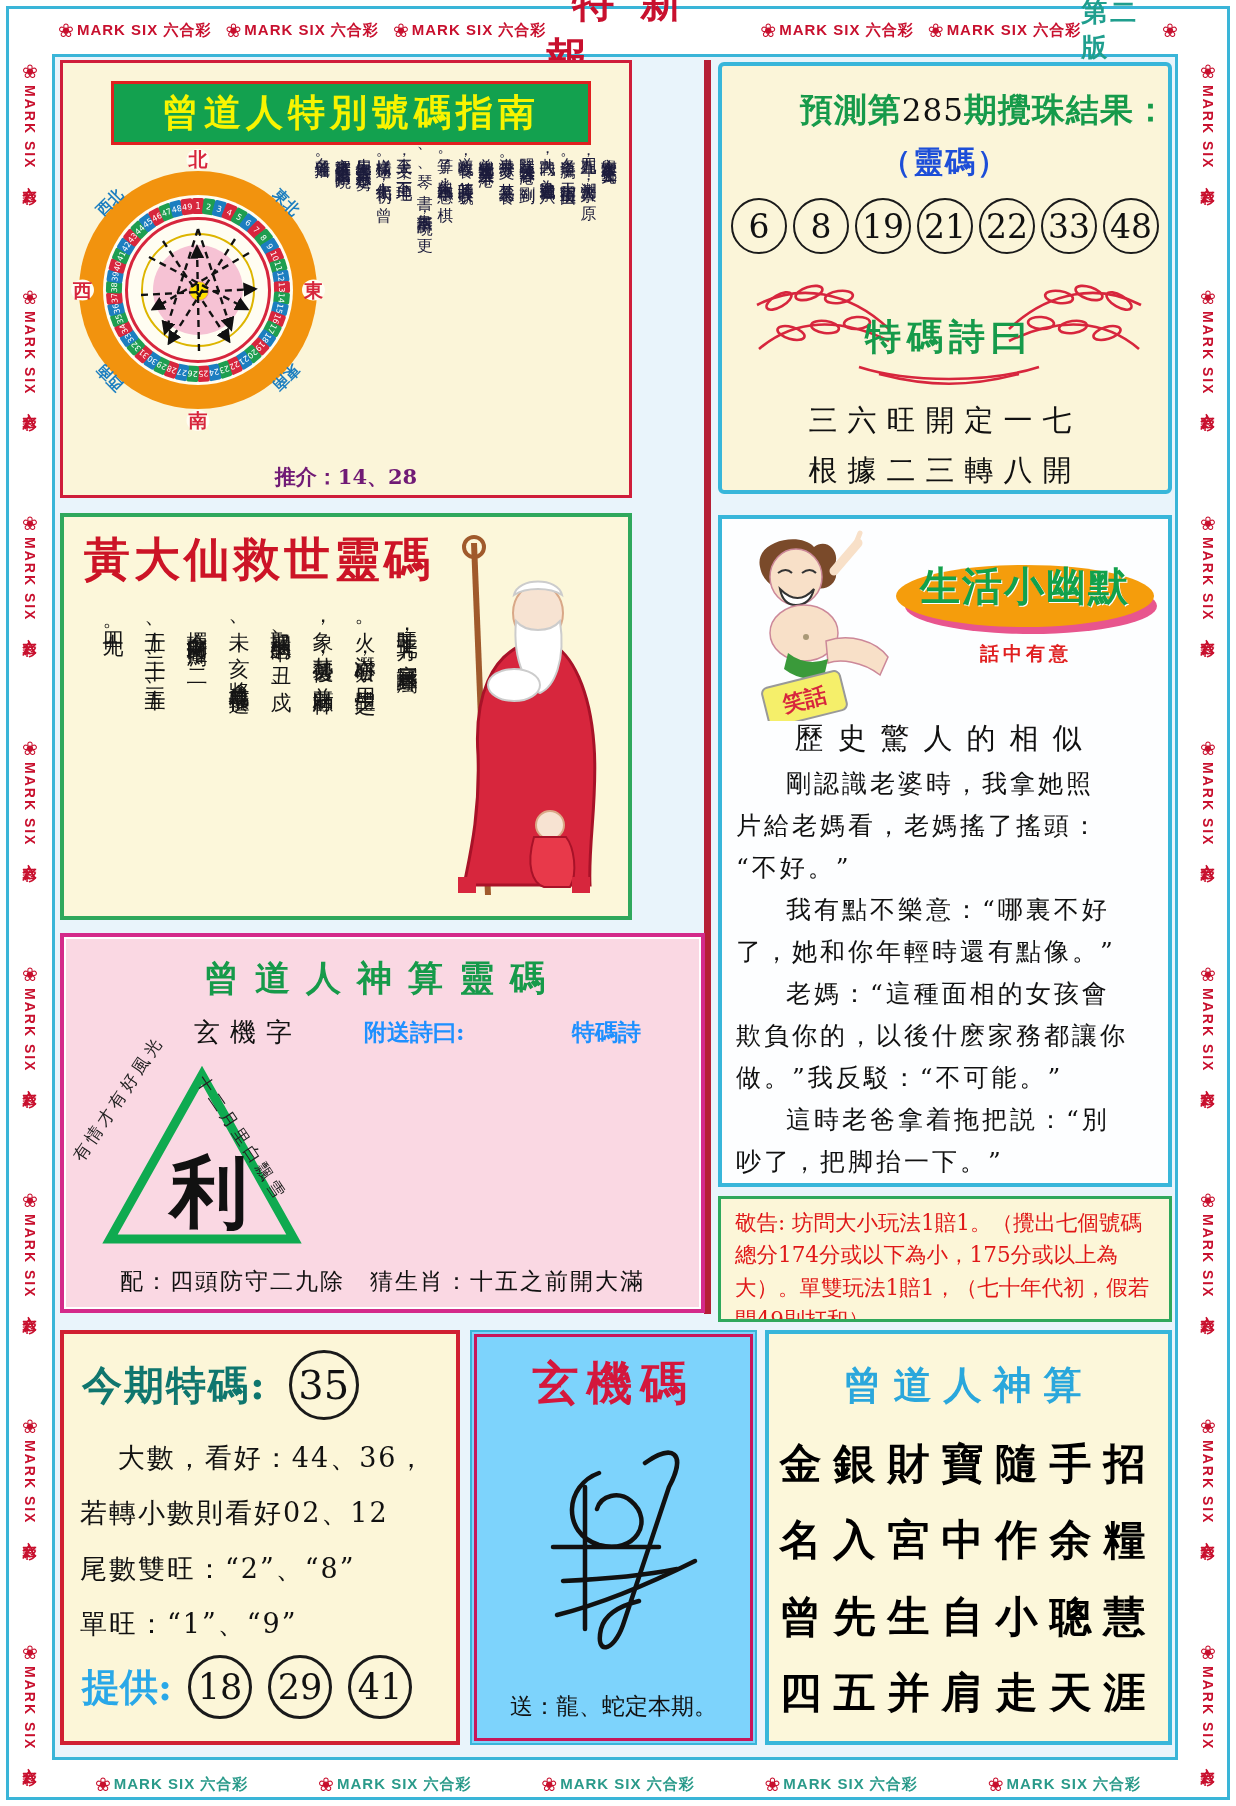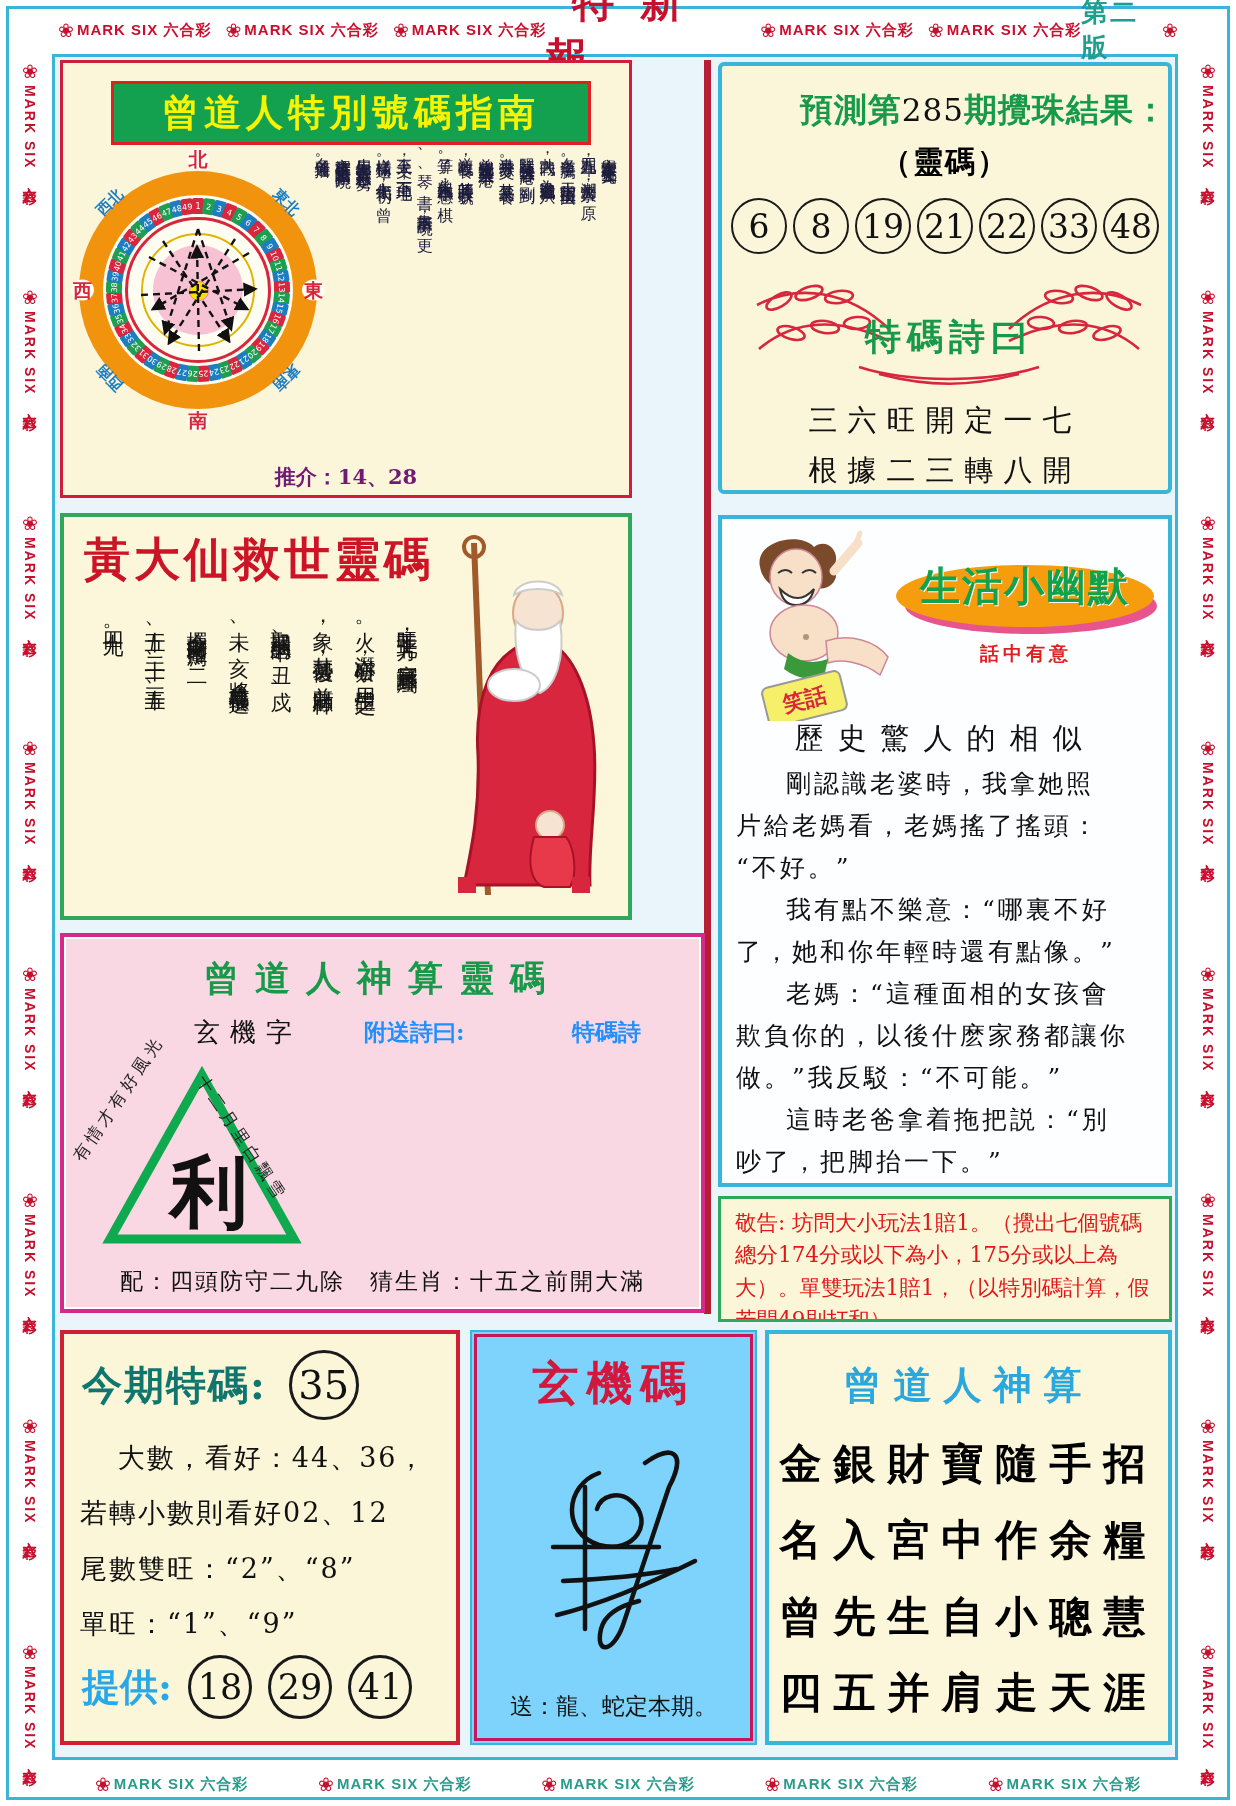--- a/index.html
+++ b/index.html
@@ -69,21 +69,21 @@
   .guide-recommend{position:absolute;left:0;right:0;bottom:4px;text-align:center;font-size:21px;
                    font-weight:bold;color:#701a75;}
 
   
   .pred-box{left:718px;top:62px;width:454px;height:432px;border:4px solid #38b6da;
             background:#fbf5d9;border-radius:6px;}
   .pred-title{position:absolute;left:0;right:0;top:22px;text-align:right;font-size:33px;
               font-weight:bold;color:#169a4a;letter-spacing:1px;}
   .pred-title .issue{color:#111;font-weight:normal;font-size:31px;}
   .pred-sub{position:absolute;left:0;right:0;top:76px;text-align:center;font-size:30px;
-            font-weight:bold;color:#000000;letter-spacing:2px;}
+            font-weight:bold;color:#1d4ed8;letter-spacing:2px;}
   .pred-balls{position:absolute;left:0;right:0;top:132px;display:flex;justify-content:center;gap:6px;}
   .ball{width:52px;height:52px;border:2px solid #1a1a1a;border-radius:50%;display:flex;
         align-items:center;justify-content:center;font-size:33px;color:#111;}
   .wreath{position:absolute;left:17px;top:205px;width:420px;height:115px;}
   .wreath-label{position:absolute;left:0;right:0;top:42px;text-align:center;font-size:36px;
                 font-weight:bold;color:#169a4a;letter-spacing:6px;}
   .pred-poem{position:absolute;left:0;right:0;top:330px;text-align:center;font-size:29px;
              color:#111;letter-spacing:10px;line-height:1.72;}
 
   
@@ -504,21 +504,21 @@
       <div>了，她和你年輕時還有點像。”</div>
       <div class="ind">老媽：“這種面相的女孩會</div>
       <div>欺負你的，以後什麽家務都讓你</div>
       <div>做。”我反駁：“不可能。”</div>
       <div class="ind">這時老爸拿着拖把説：“別</div>
       <div>吵了，把脚抬一下。”</div>
     </div>
   </div>
 
   <div class="box notice-box">
-    <p class="notice-text">敬告: 坊問大小玩法1賠1。（攪出七個號碼總分174分或以下為小，175分或以上為大）。單雙玩法1賠1，（以特別碼計算，假若開49則打和）。</p>
+    <p class="notice-text">敬告: 坊問大小玩法1賠1。（攪出七個號碼總分174分或以下為小，175分或以上為大）。單雙玩法1賠1，（七十年代初，假若開49則打和）。</p>
   </div>
 
   <div class="box lingma-box">
     <div class="lingma-title">曾道人神算靈碼</div>
     <div class="lingma-xuanji">玄機字</div>
     <div class="lingma-fusong">附送詩曰:</div>
     <div class="lingma-tema">特碼詩</div>
     <div class="tri-wrap">
       <svg viewBox="0 0 240 210" width="240" height="210">
         <polygon points="120,26 28,190 212,190" fill="none" stroke="#0faa50" stroke-width="9"></polygon>

